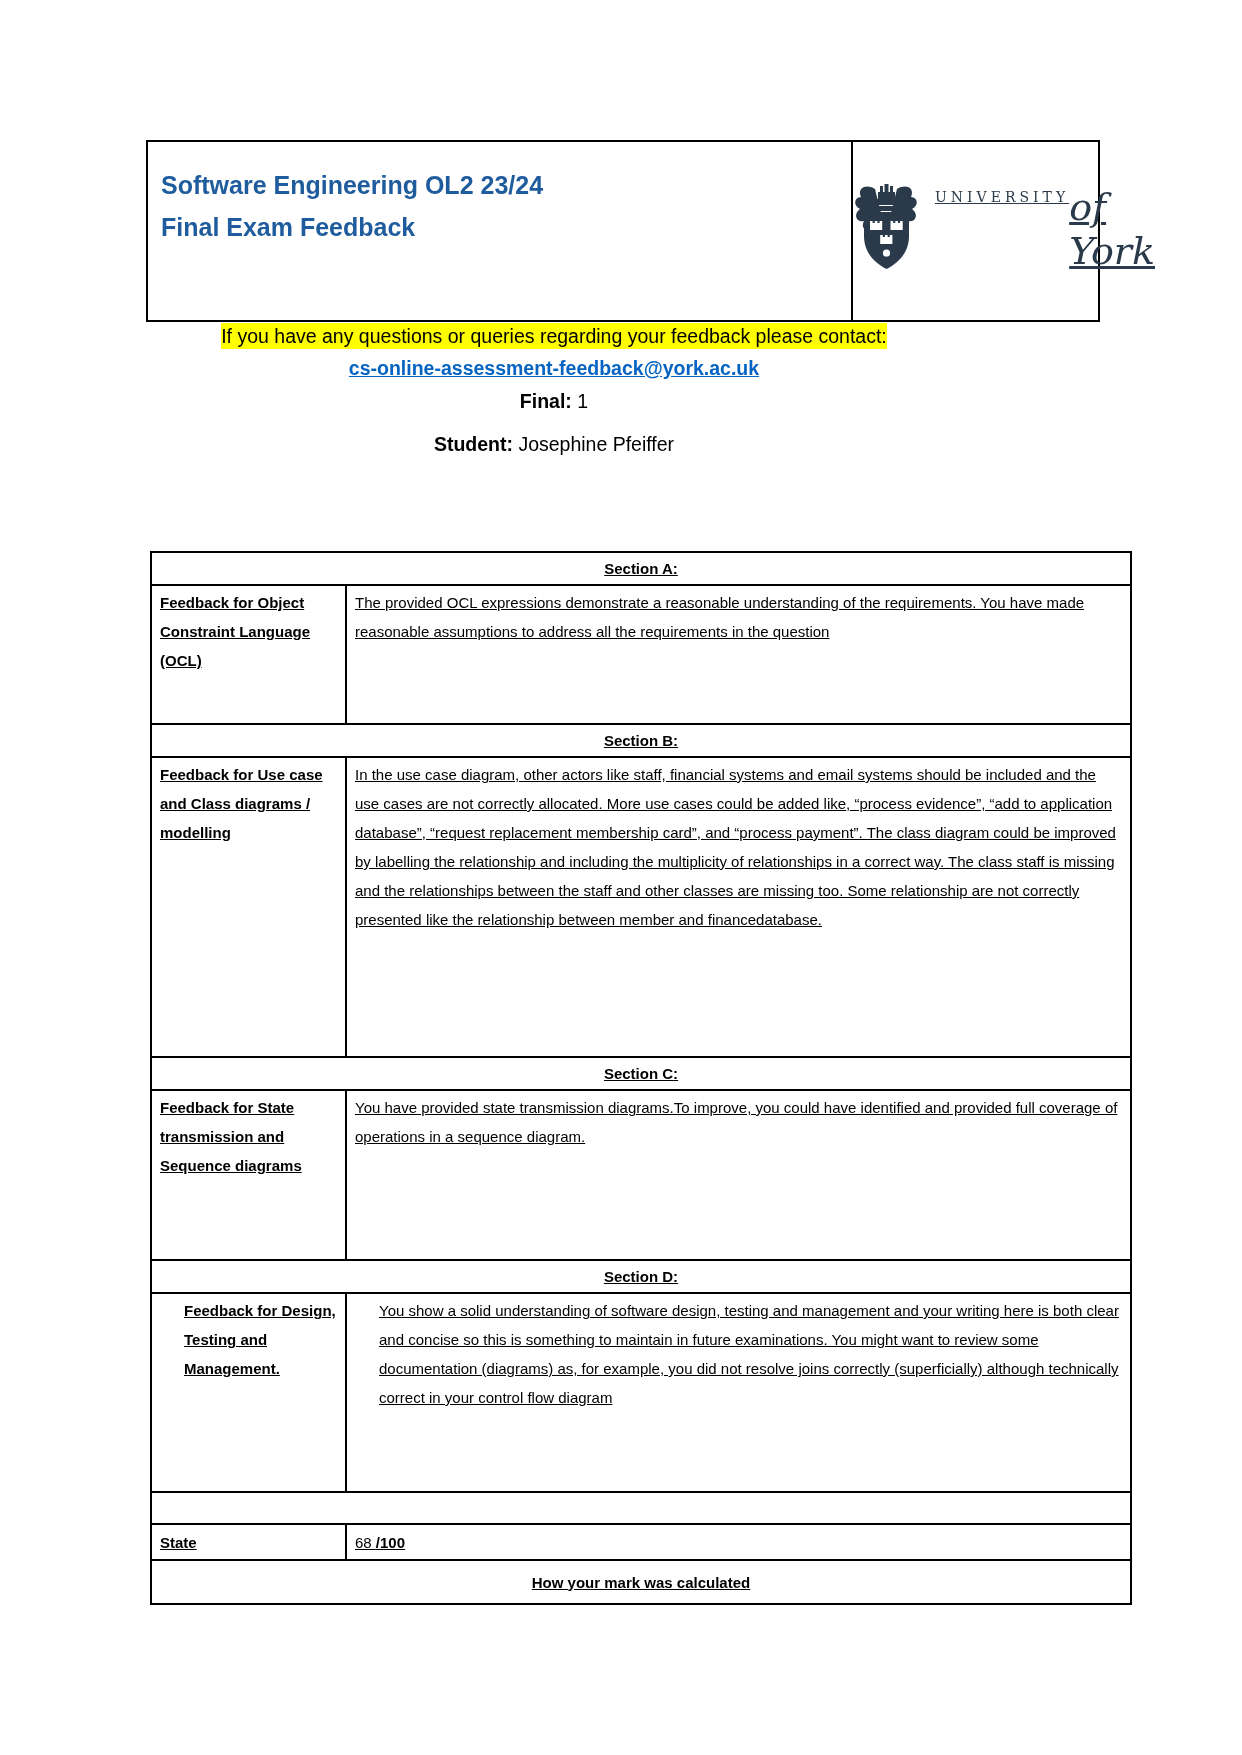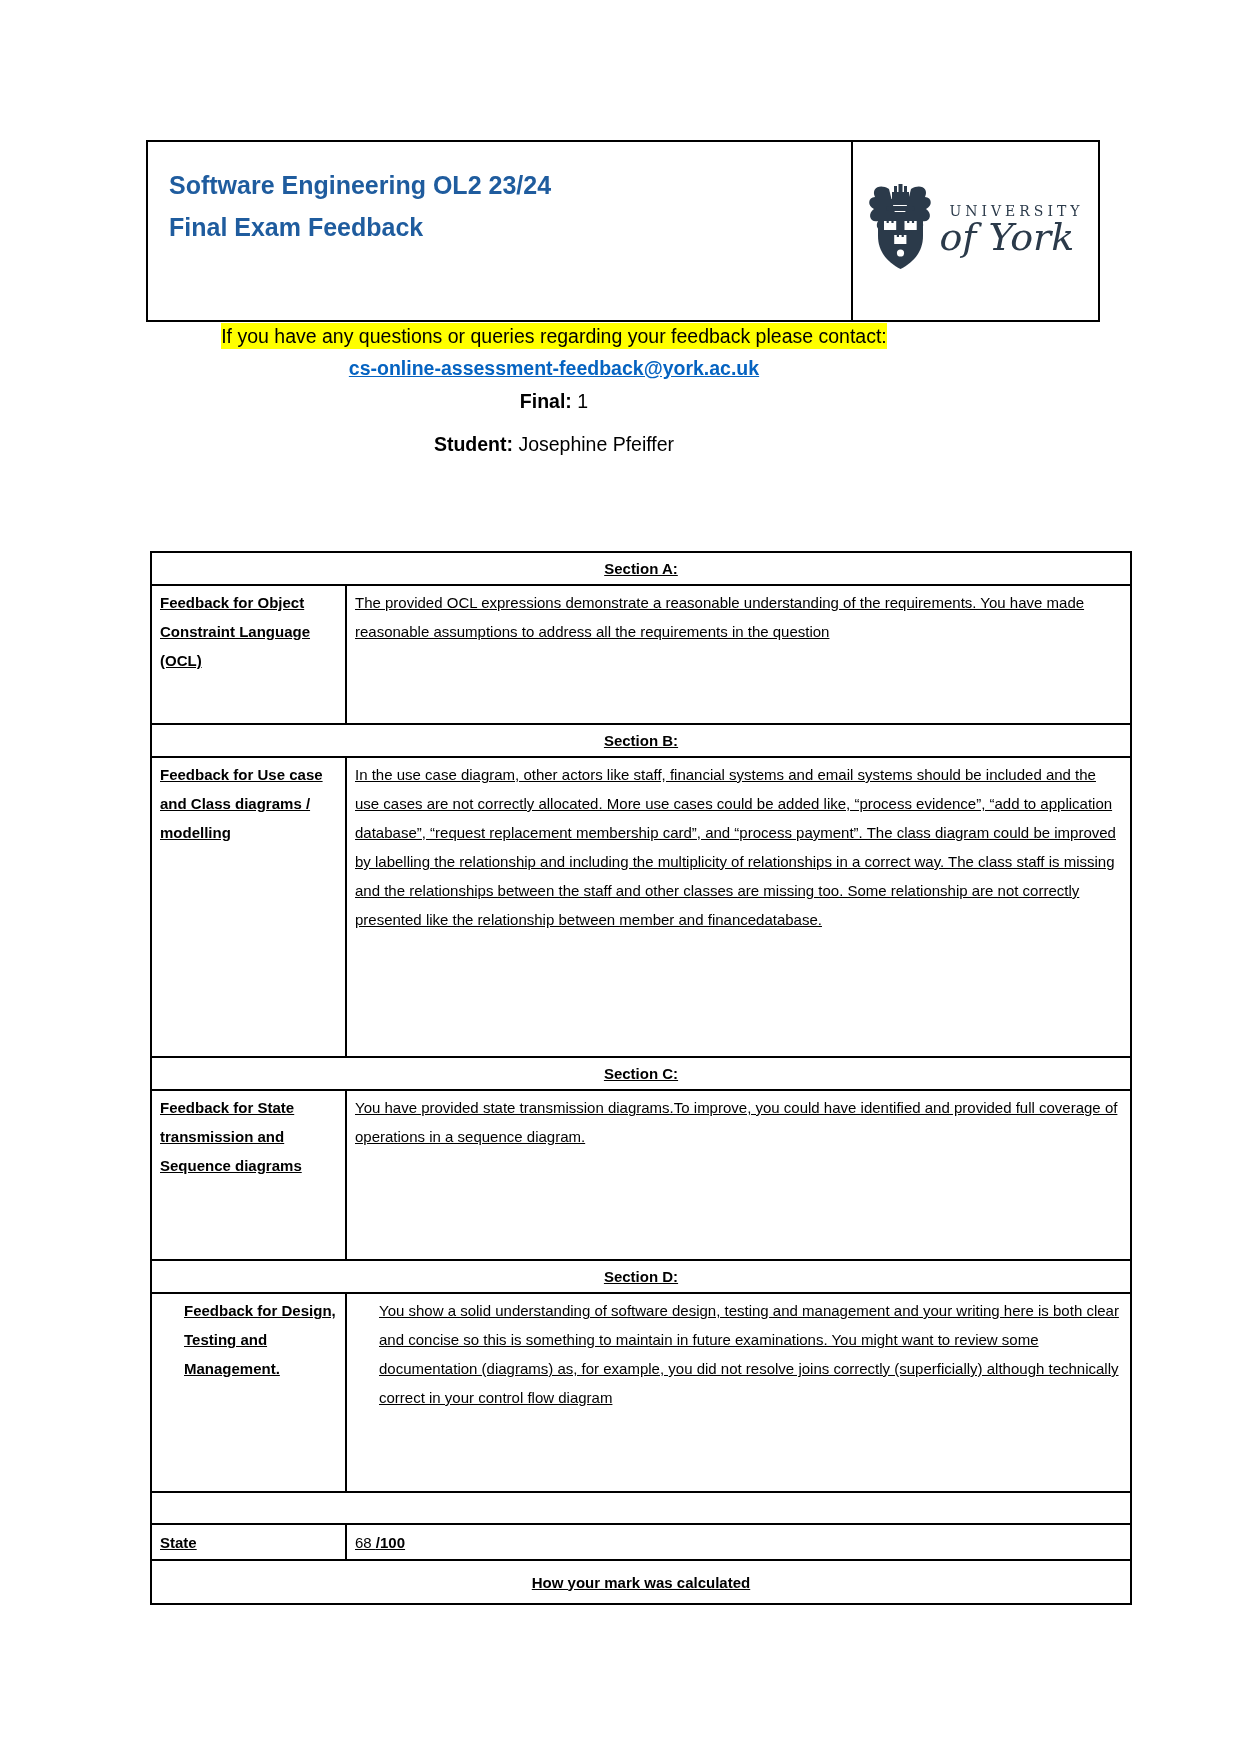--- a/index.html
+++ b/index.html
@@ -14,36 +14,36 @@
   
   .header-box {
     position:absolute; left:146px; top:140px;
     width:950px; height:178px;
     border:2px solid #000;
     display:flex;
   }
   .title-cell {
     flex:0 0 705px;
     border-right:2px solid #000;
-    padding:22px 0 0 21px;
+    padding:22px 0 0 13px;
     box-sizing:border-box;
   }
   .title-line {
     font-weight:bold;
     font-size:25px;
     line-height:42px;
     color:#1f5c9e;
   }
   .logo-cell {
     flex:1;
     display:flex; align-items:center; justify-content:center;
     gap:6px;
     color:#2b3a4a;
   }
-  .logo-text { display:flex; flex-direction:column; }
+  .logo-text { display:flex; flex-direction:row;text-decoration:underline; }
   .logo-univ {
     font-family:"DejaVu Serif", serif;
     font-size:14px; letter-spacing:4px;
     padding-left:10px;
   }
   .logo-ofyork {
     font-family:"DejaVu Serif", serif;
     font-style:italic;
     font-size:38px;
     margin-top:-4px;

